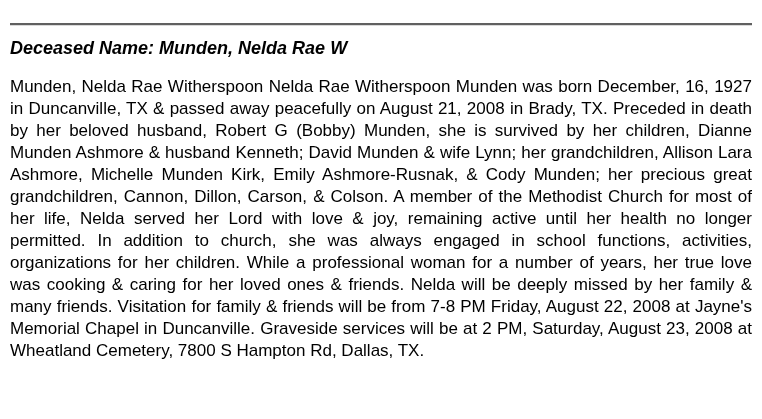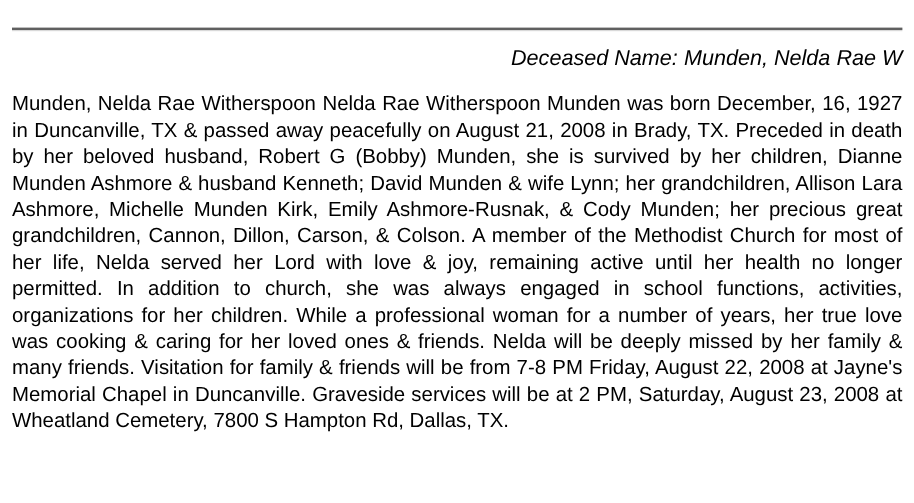--- a/index.html
+++ b/index.html
@@ -38,23 +38,22 @@
     border: 0;
     border-top: 2px solid #606060;
     border-bottom: 1px solid #d9d9d9;
   }
   .deceased {
     margin: 12px 0 0 0;
     padding: 0;
     font-size: 18px;
     line-height: 20px;
     font-style: italic;
-    font-weight: normal;
+    font-weight: bold;
     white-space: nowrap;
-    text-align: right;
   }
   .obit {
     margin: 18px 0 0 0;
     padding: 0;
     font-size: 17px;
     line-height: 22px;
     text-align: justify;
   }
 </style>
 </head>

